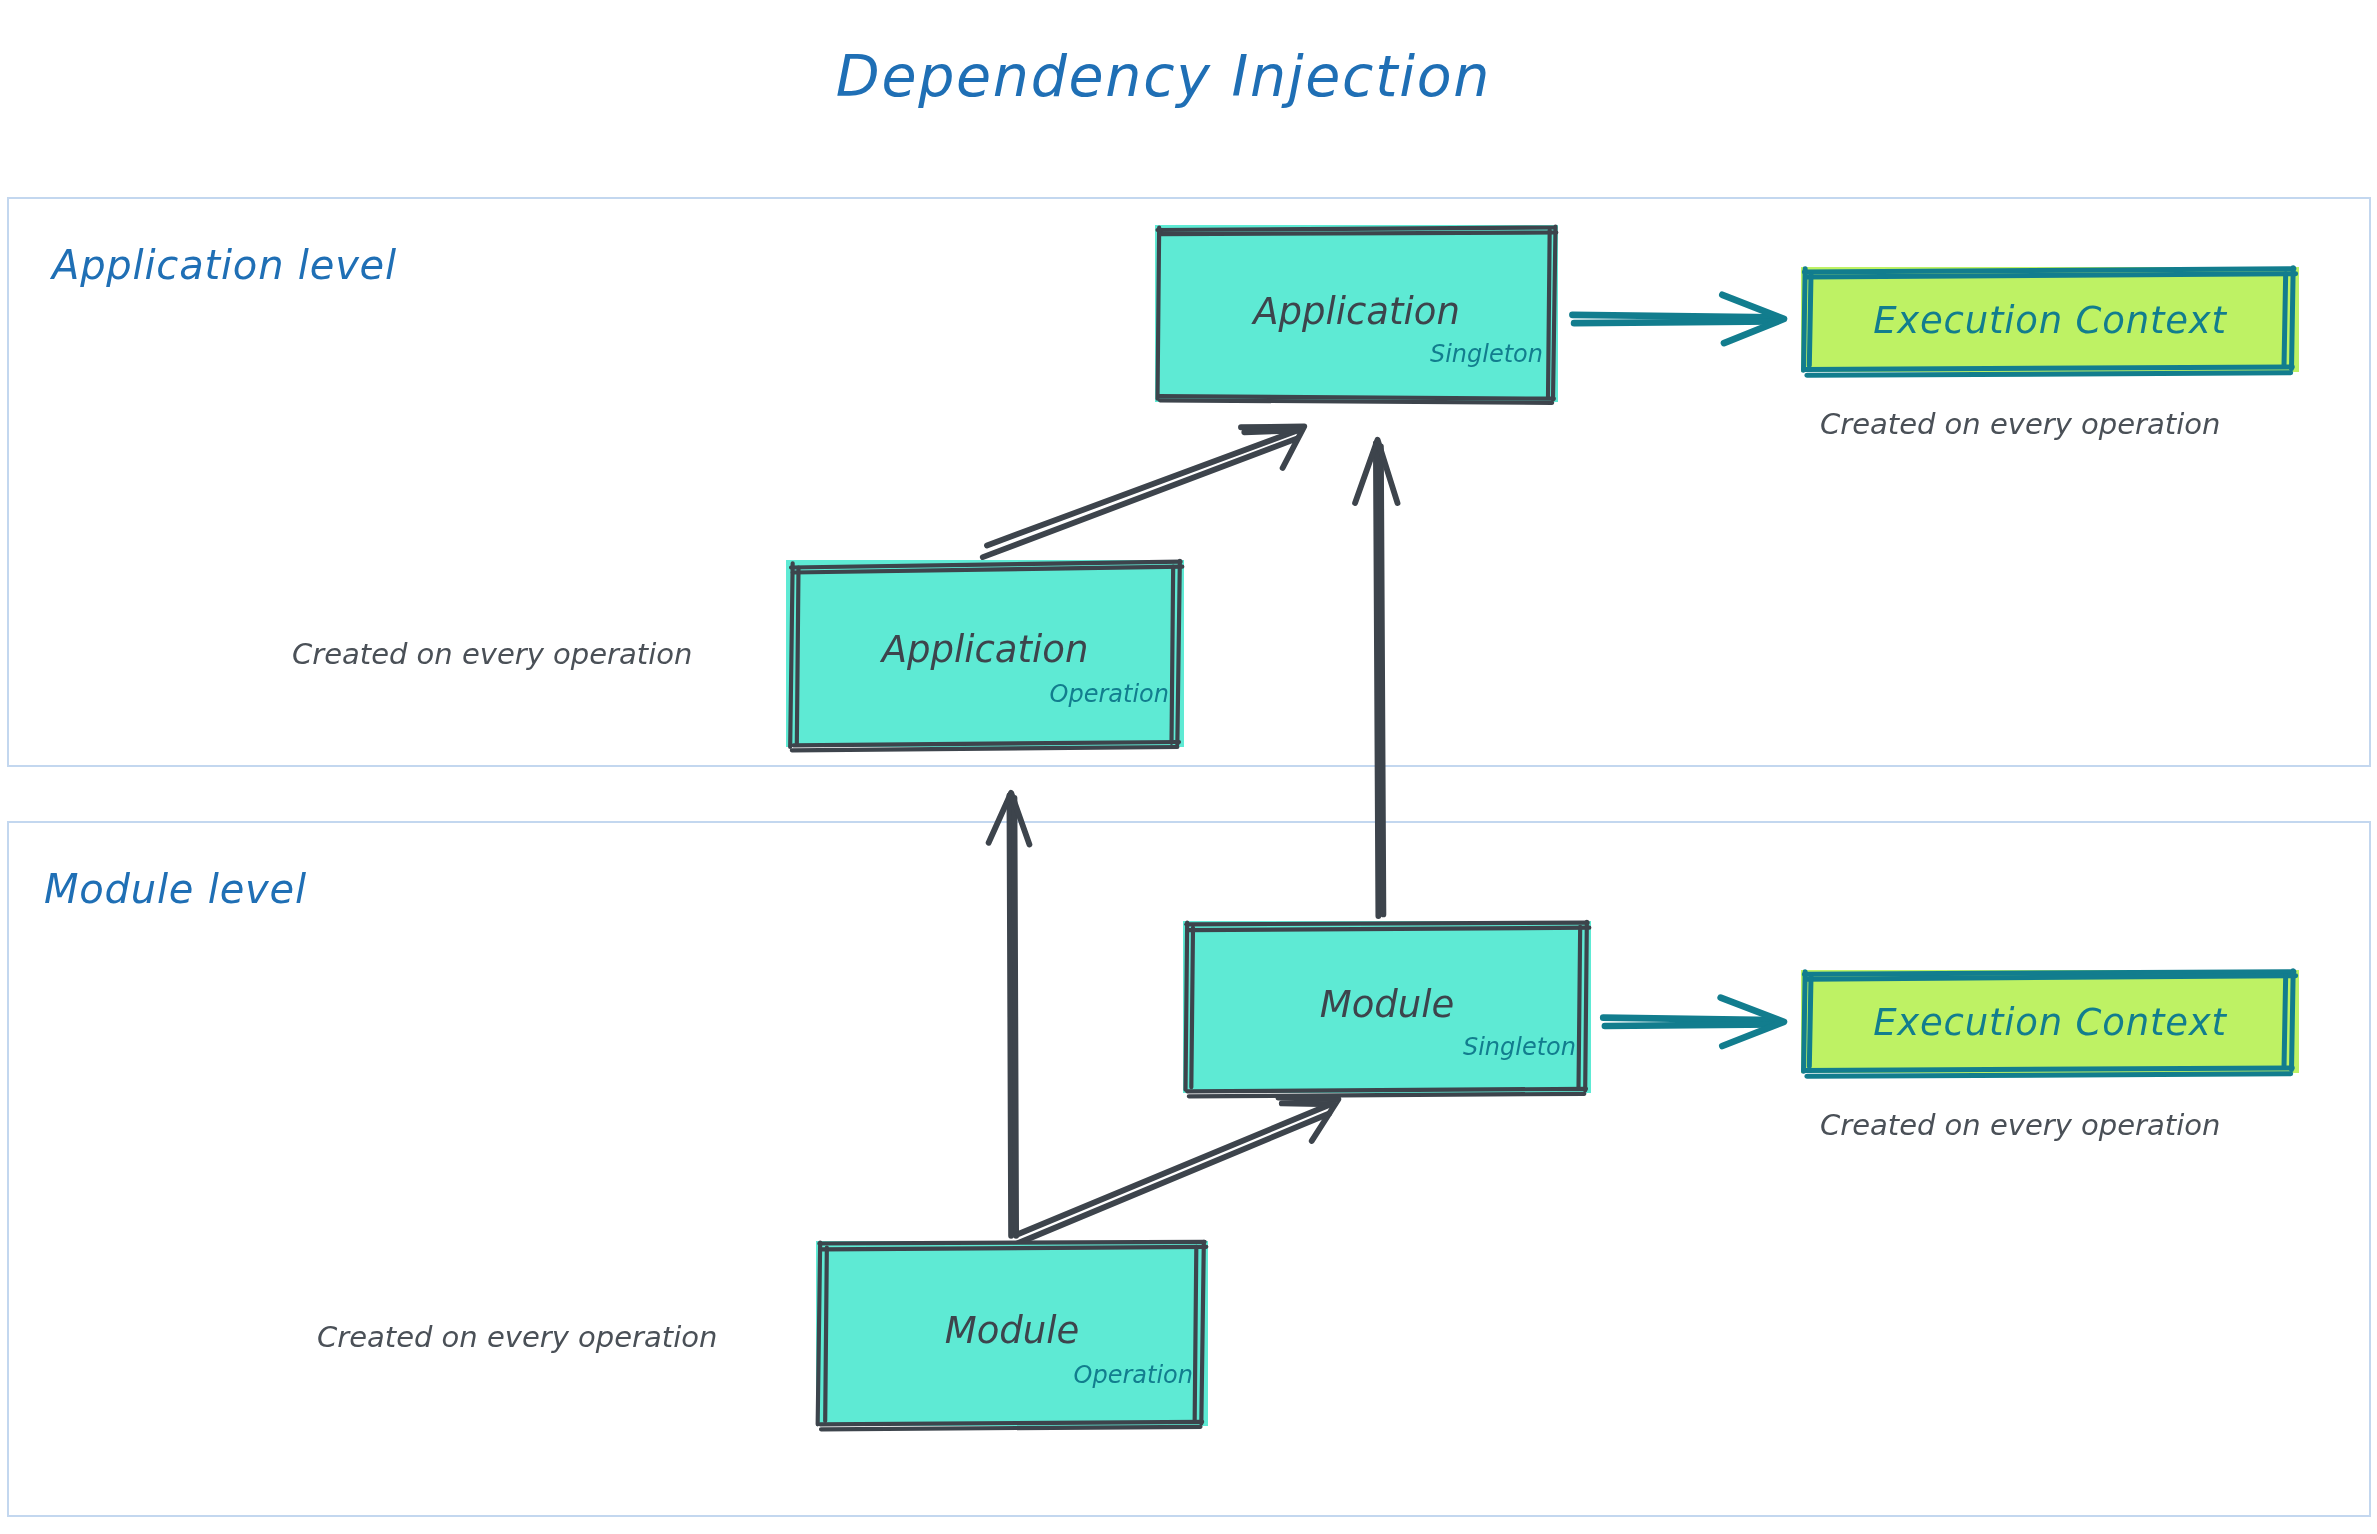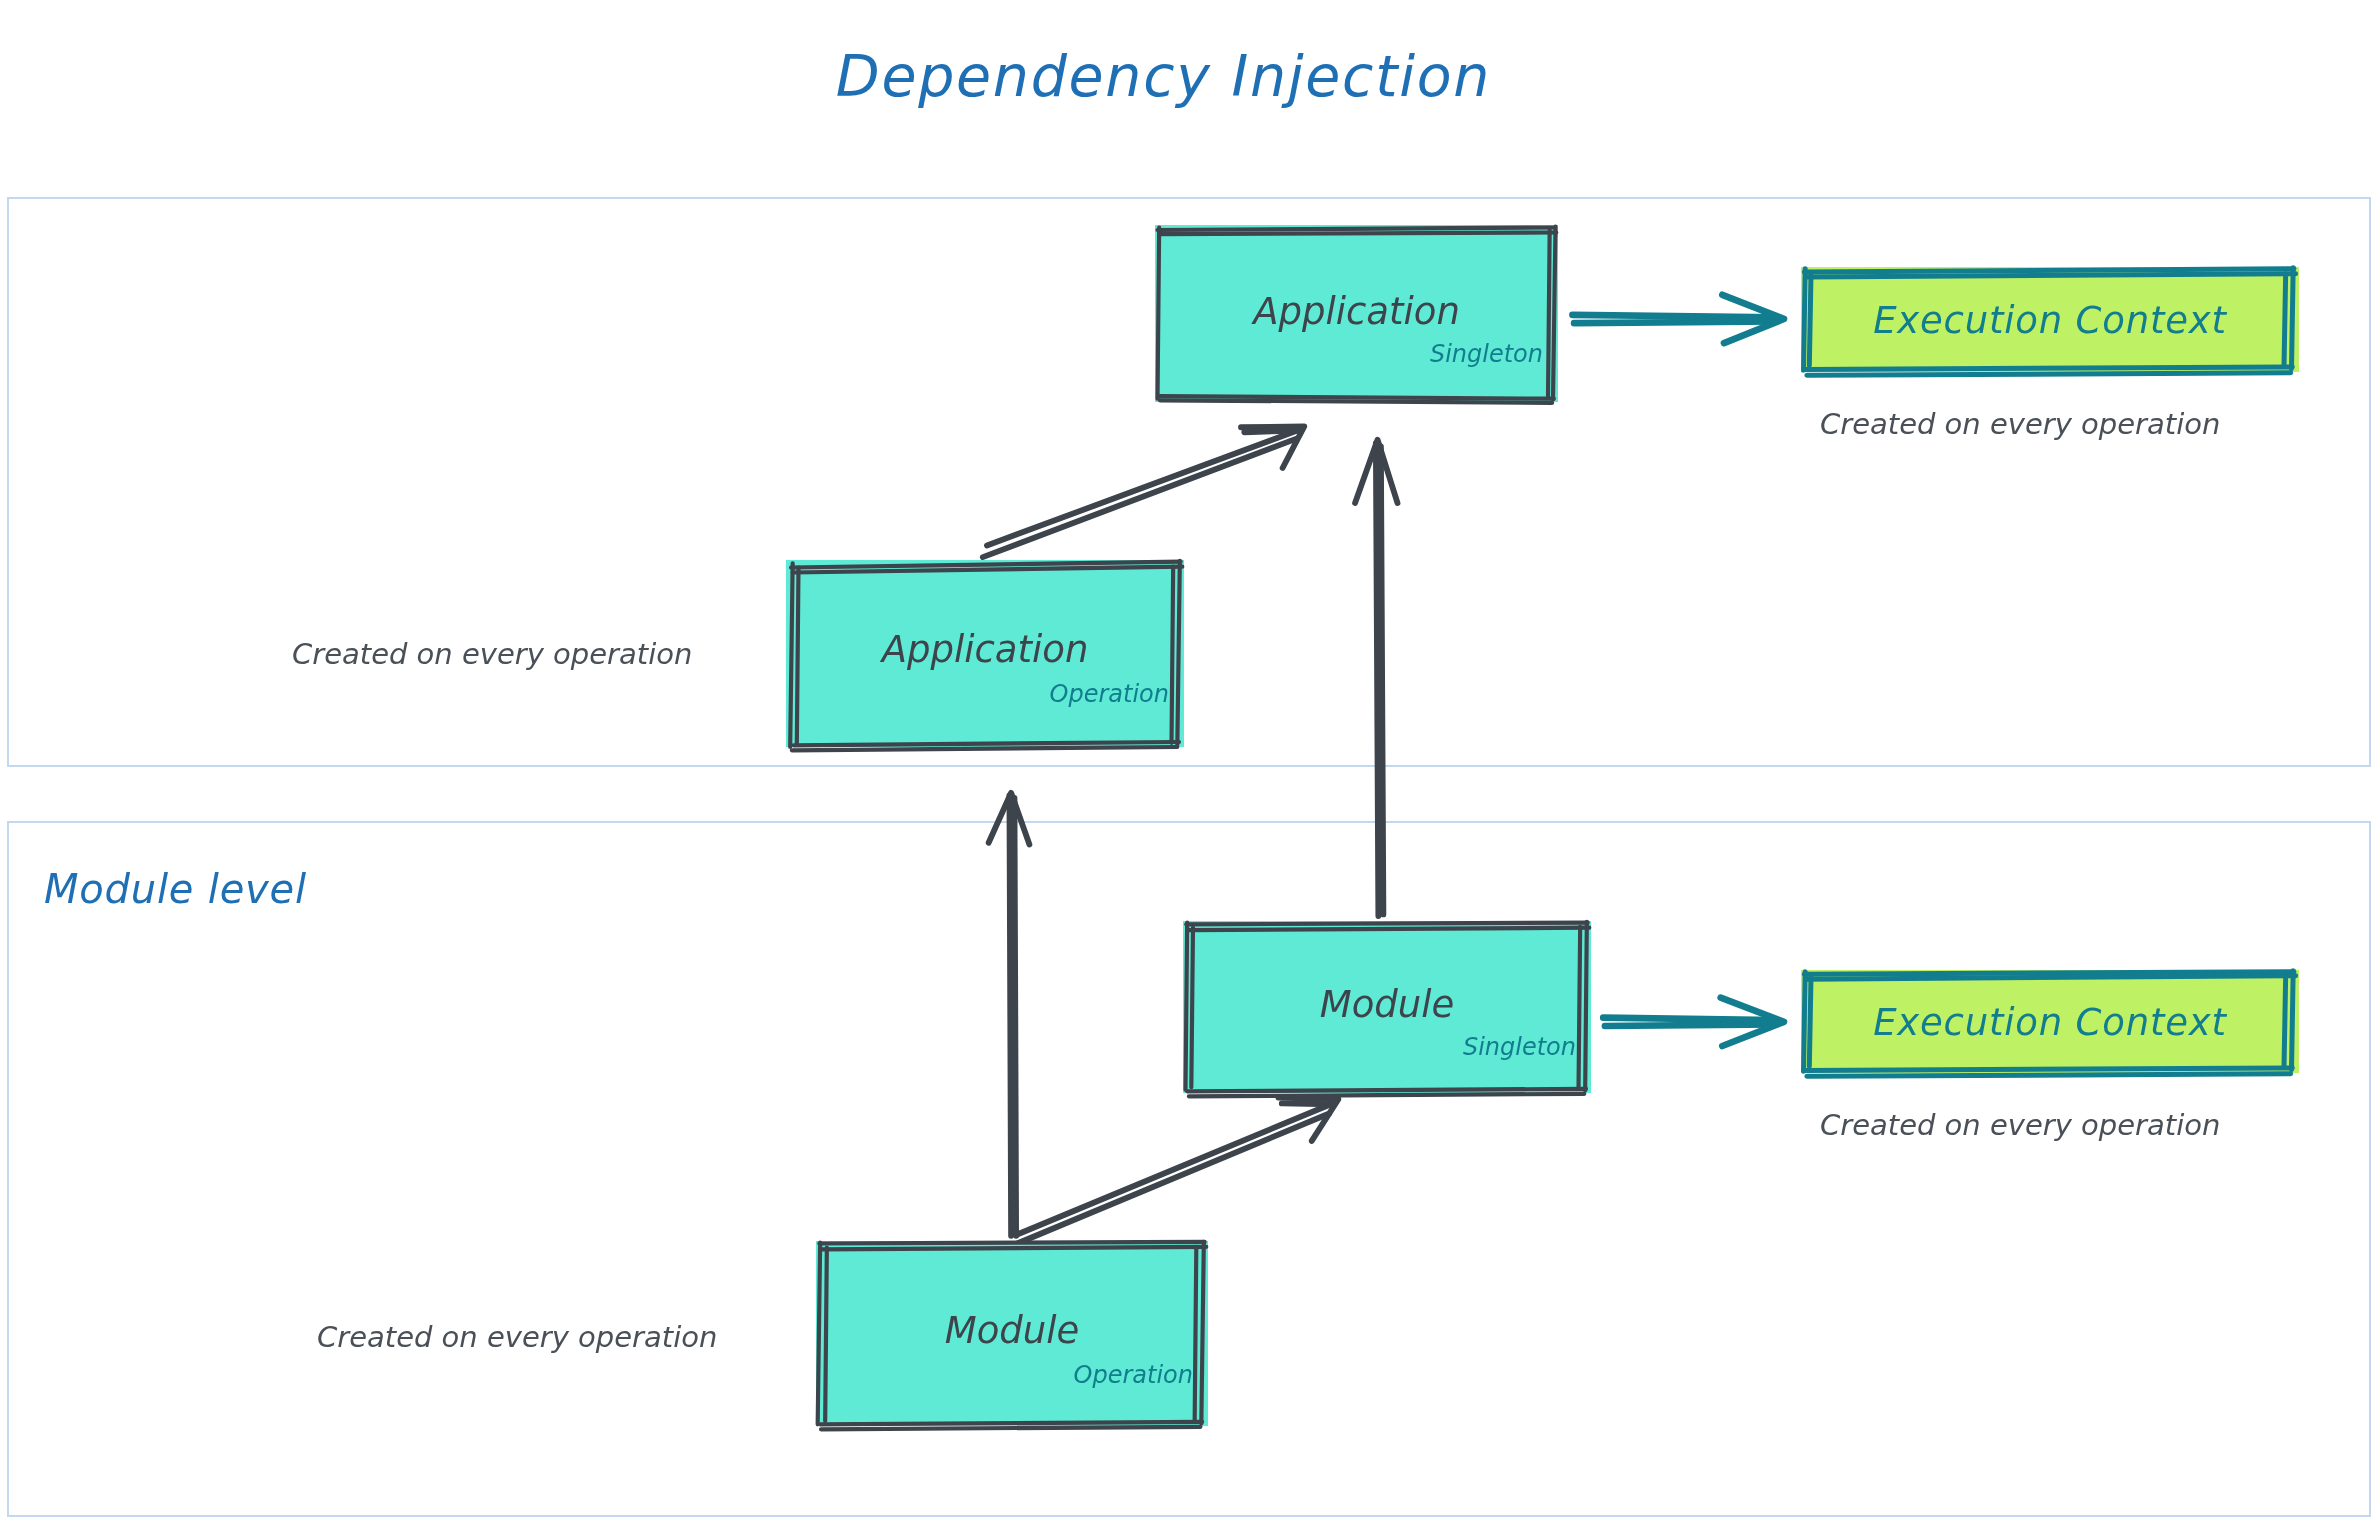--- a/index.html
+++ b/index.html
@@ -169,20 +169,21 @@
   }
 </style>
 </head>
 <body>
 
 <div id="page">
 
   <div class="title">Dependency Injection</div>
 
   <div class="level" id="level-app"></div>
+  <div class="level-label" id="label-app">Application level</div>
 
   <div class="level" id="level-mod"></div>
   <div class="level-label" id="label-mod">Module level</div>
 
   <svg id="arrows" viewBox="0 0 2854 1842" xmlns="http://www.w3.org/2000/svg">
     <g fill="none" stroke="#3d444c" stroke-width="7" stroke-linecap="round" stroke-linejoin="round">
 
         diagonal up-right  -&gt;  Application/Singleton --&gt;
       <g>
         <path d="M1185 655 L1560 516"></path>

